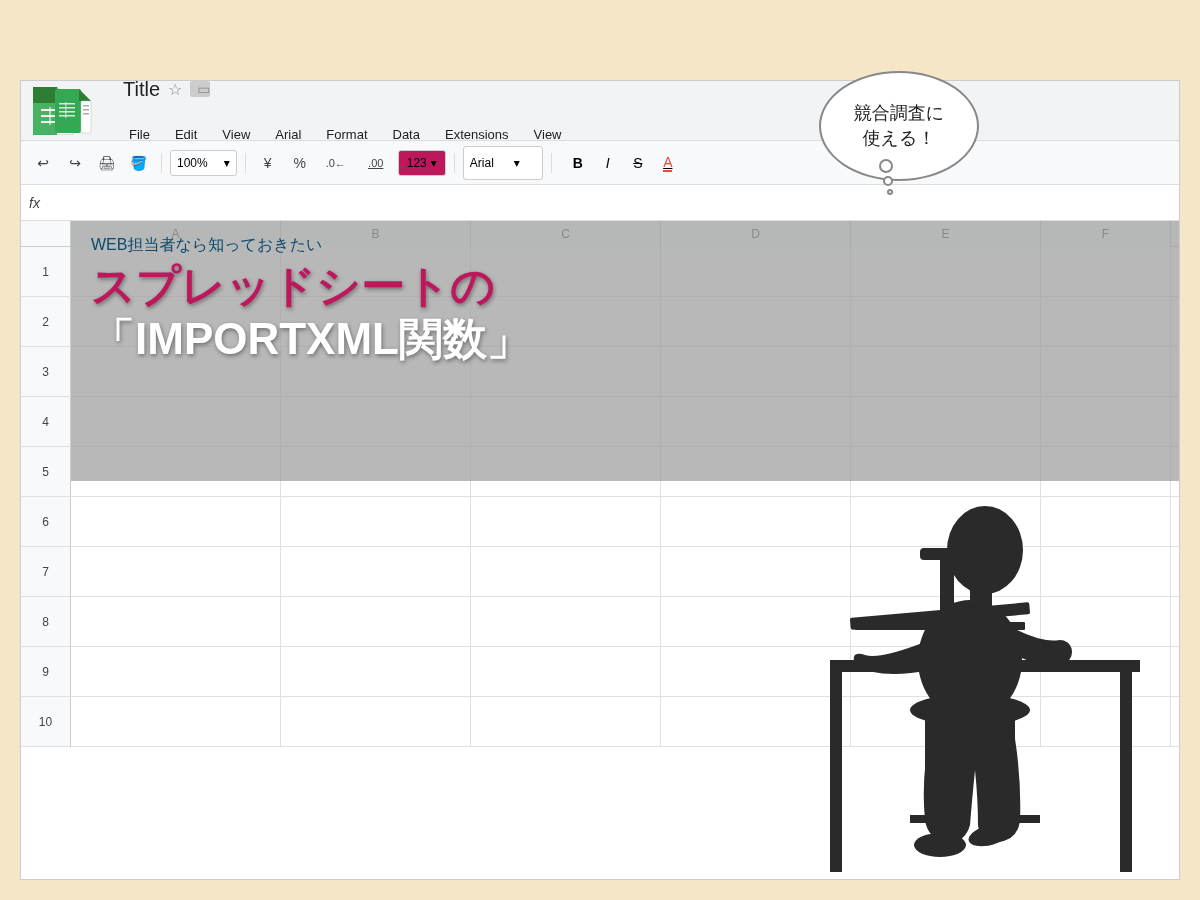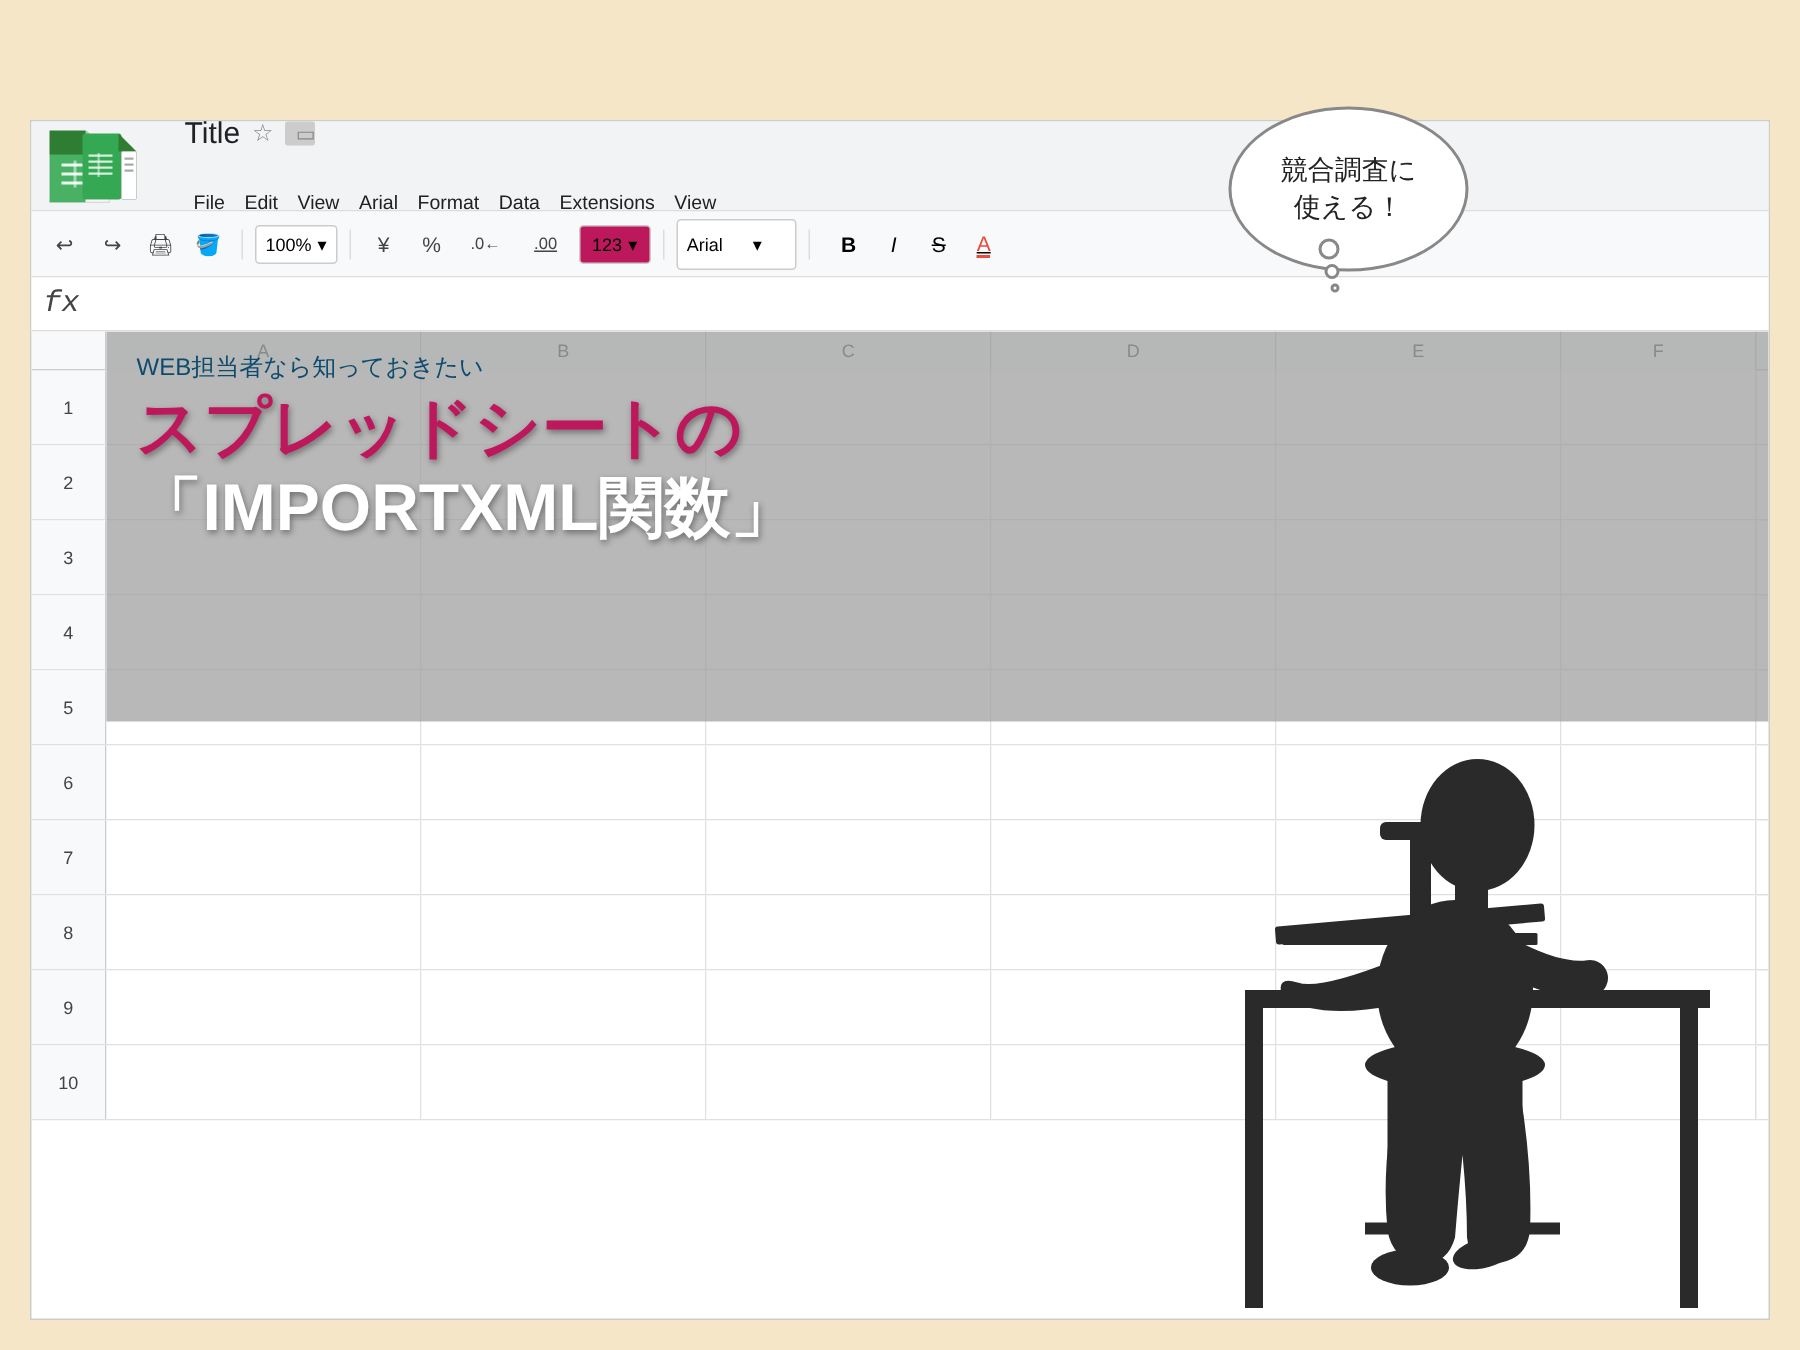--- a/index.html
+++ b/index.html
@@ -67,21 +67,21 @@
       background: #ccc;
       width: 20px;
       height: 16px;
       display: inline-block;
       border-radius: 2px;
     }
 
     
     .menu-bar {
       display: flex;
-      gap: 1px;
+      gap: 13px;
       align-items: center;
       margin-top: 24px;
     }
 
     .menu-item {
       font-size: 13px;
       color: #202124;
       padding: 2px 6px;
       cursor: pointer;
       border-radius: 3px;
@@ -113,21 +113,21 @@
     }
 
     .zoom-select {
       display: flex;
       align-items: center;
       border: 1px solid #ccc;
       border-radius: 3px;
       padding: 2px 6px;
       font-size: 12px;
       cursor: pointer;
-      gap: 4px;
+      gap: 16px;
       background: #fff;
       height: 26px;
     }
 
     .toolbar-separator {
       width: 1px;
       height: 20px;
       background: #ddd;
       margin: 0 4px;
     }
@@ -183,25 +183,24 @@
     .formula-bar {
       display: flex;
       align-items: center;
       background: #fff;
       border-bottom: 1px solid #ddd;
       height: 36px;
       padding: 0 8px;
     }
 
     .fx-label {
-      font-size: 20px;
+      font-size: 14px;
       color: #444;
       margin-right: 8px;
       font-style: italic;
-      font-family: Liberation Mono, monospace;
     }
 
     .formula-input {
       flex: 1;
       border: none;
       outline: none;
       font-size: 13px;
     }
 
     

